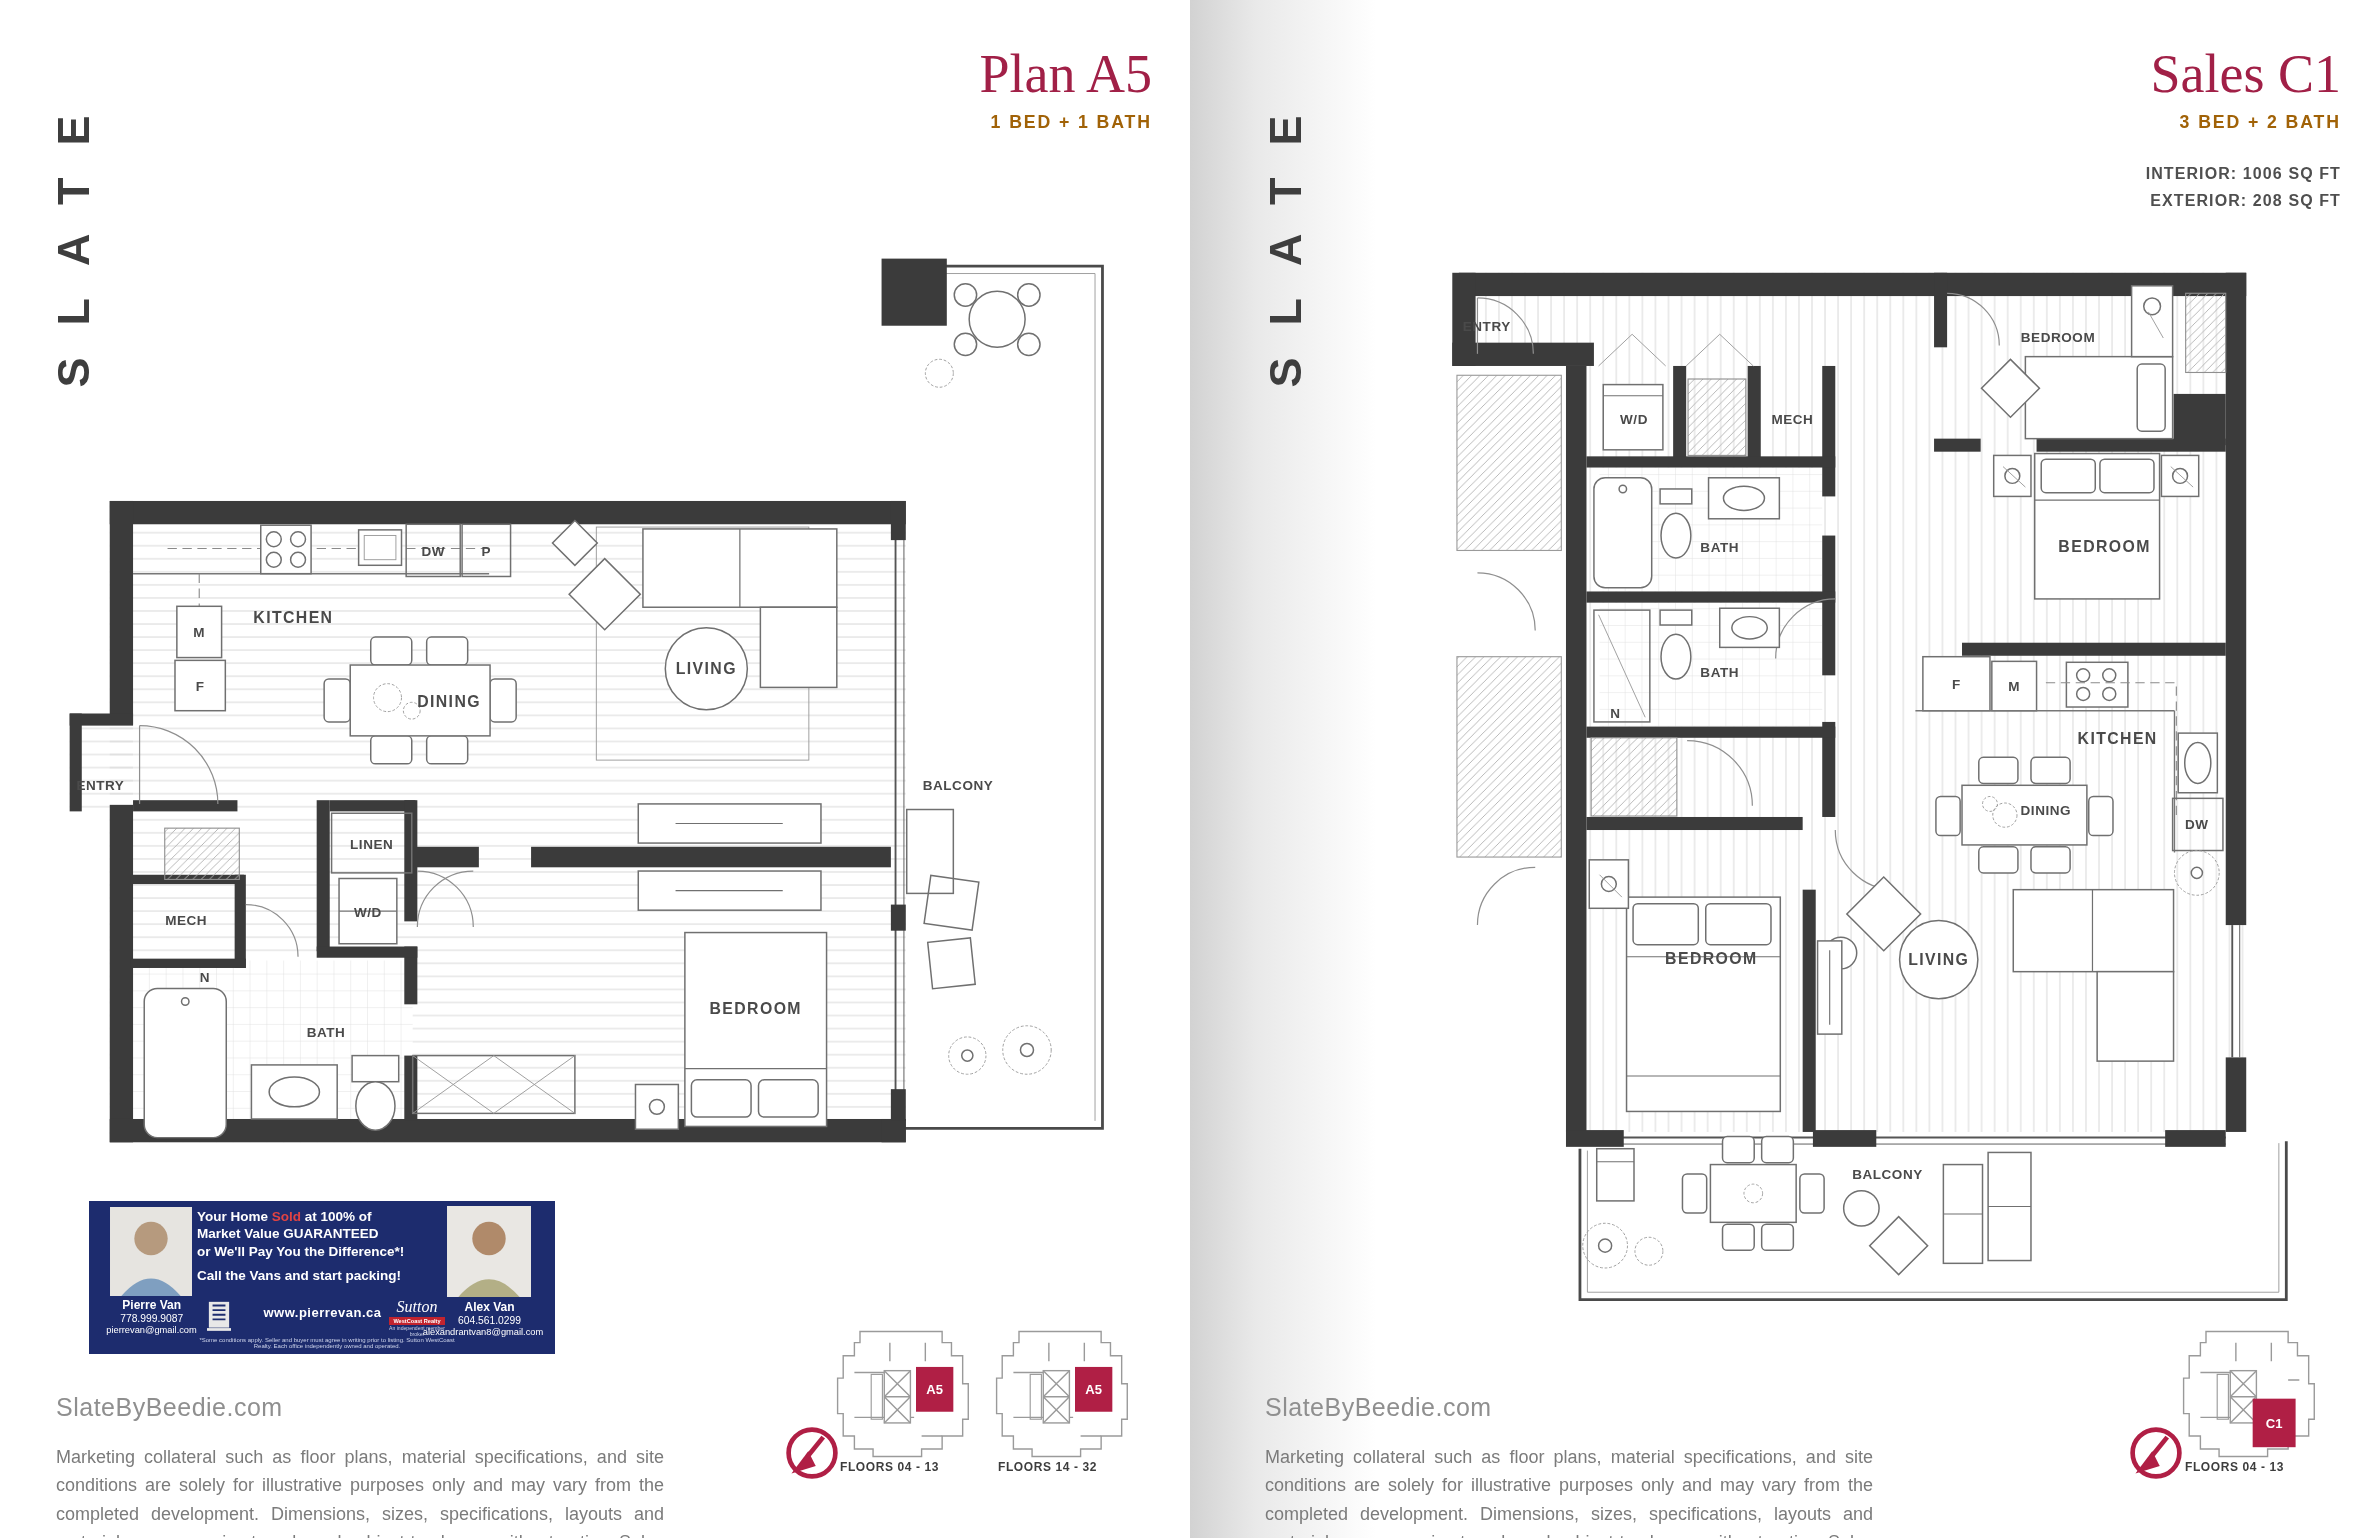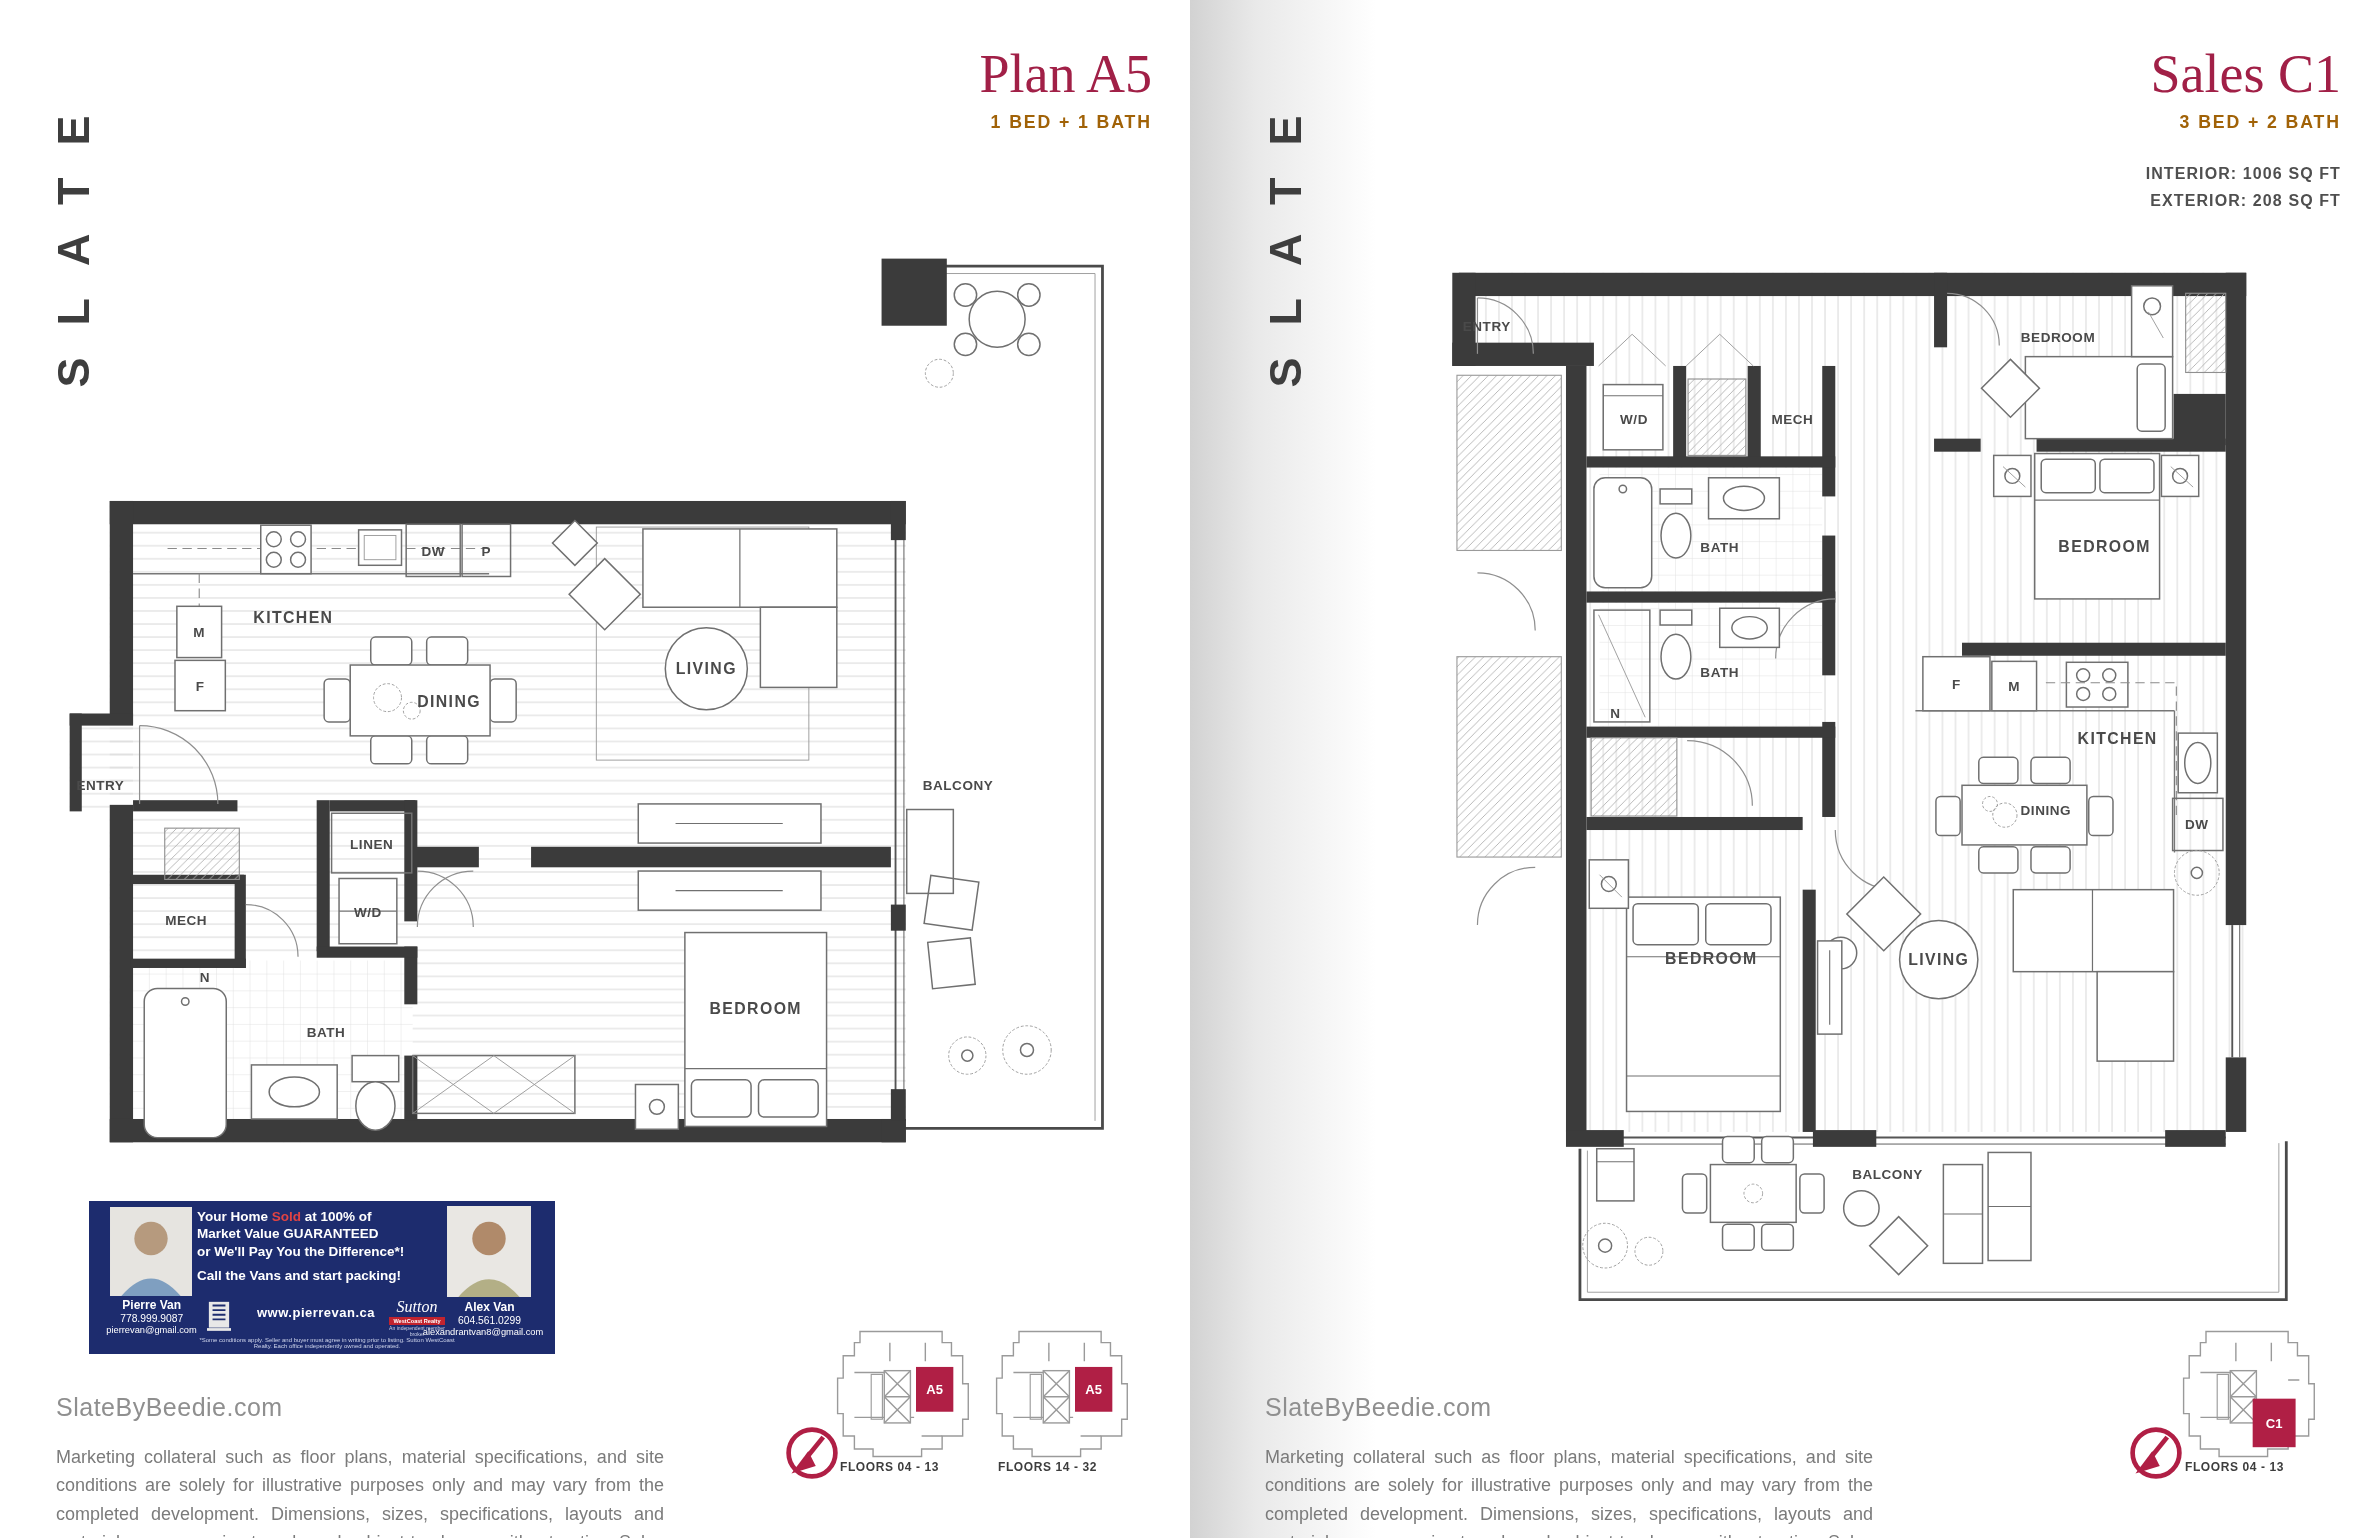--- a/index.html
+++ b/index.html
@@ -37,21 +37,21 @@
   
   .ad{position:absolute;left:89px;top:1201px;width:466px;height:153px;background:#1d2c6e;color:#fff;}
   .ad-photo{position:absolute;width:82px;height:89px;background:#e3e2df;overflow:hidden;}
   .ad-center{position:absolute;left:108px;top:6.5px;width:248px;text-align:left;
              font-size:13.5px;font-weight:bold;line-height:1.32;}
   .ad-sold{color:#e04343;}
   .ad-cta{margin-top:6.5px;font-size:13.5px;font-weight:bold;}
   .ad-name{position:absolute;width:103px;text-align:center;font-size:12px;font-weight:bold;}
   .ad-phone{position:absolute;width:103px;text-align:center;font-size:10.3px;}
   .ad-email{position:absolute;width:140px;text-align:center;font-size:9.3px;}
-  .ad-site{position:absolute;left:168px;top:104px;width:131px;text-align:left;font-size:13px;font-weight:bold;letter-spacing:0.5px;}
+  .ad-site{position:absolute;left:168px;top:104px;width:131px;text-align:center;font-size:13px;font-weight:bold;letter-spacing:0.5px;}
   .ad-fine{position:absolute;left:103px;top:136px;width:270px;text-align:center;font-size:6px;color:#cdd3ea;}
   .sutton{position:absolute;left:300px;top:97px;width:56px;text-align:center;}
   .sutton-name{font-family:"Liberation Serif",serif;font-style:italic;font-weight:normal;font-size:16px;color:#fff;}
   .sutton-bar{margin-top:0.9px;background:#c2232e;color:#fff;font-size:5.6px;font-weight:bold;padding:0.9px 1.9px;}
   .sutton-sub{font-size:5.1px;color:#cdd3ea;}
   .ad-logo{position:absolute;left:116px;top:99px;width:28px;height:35px;}
 </style>
 </head>
 <body>
 

